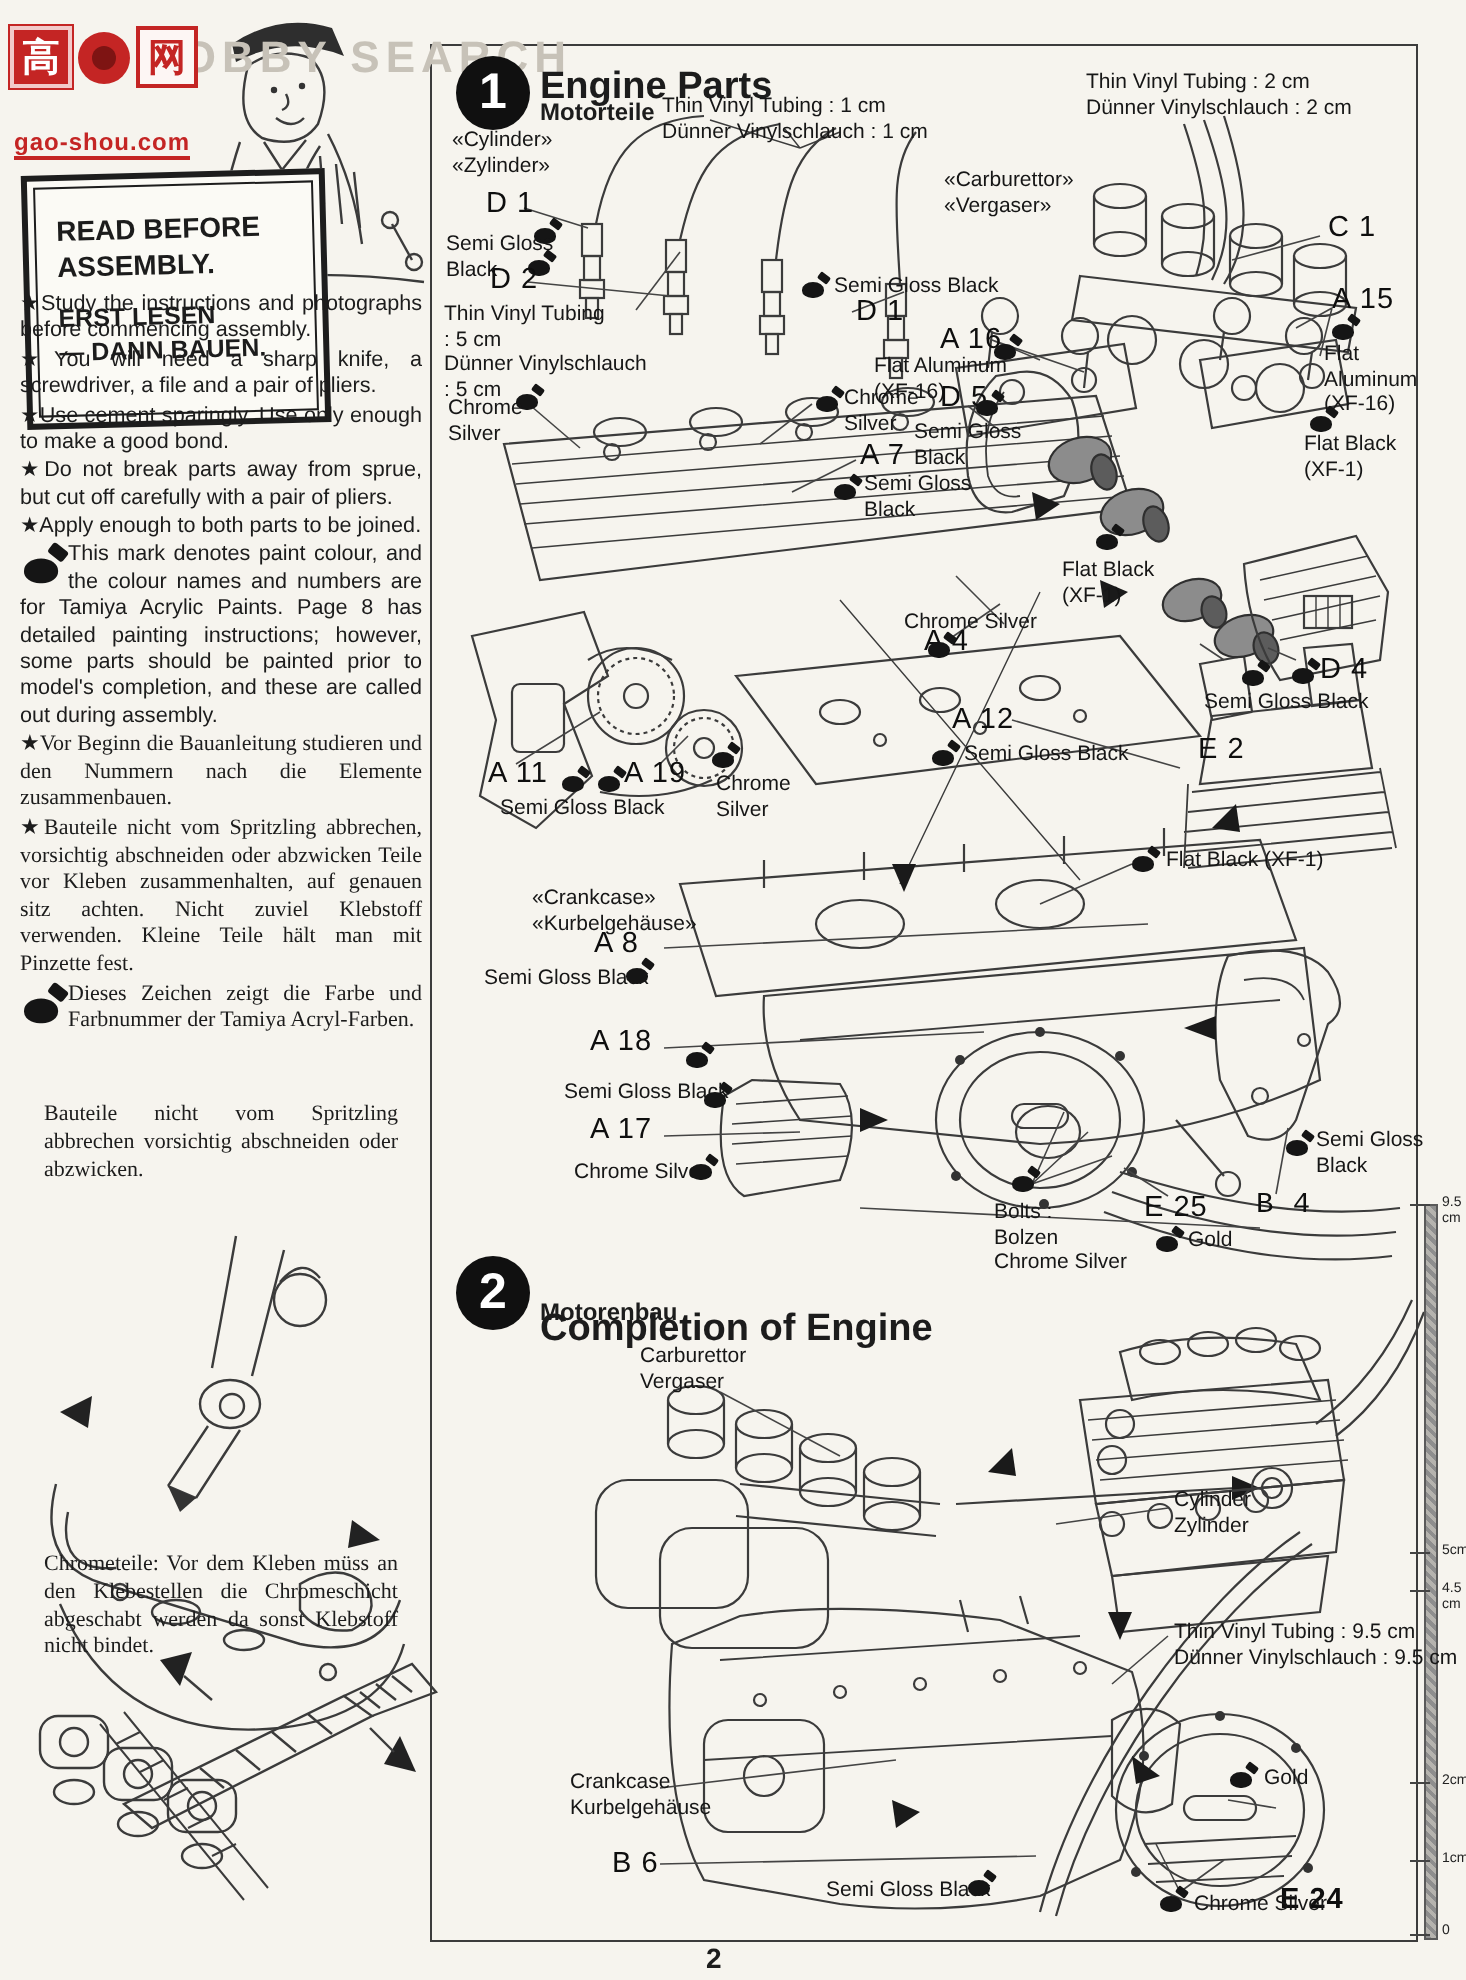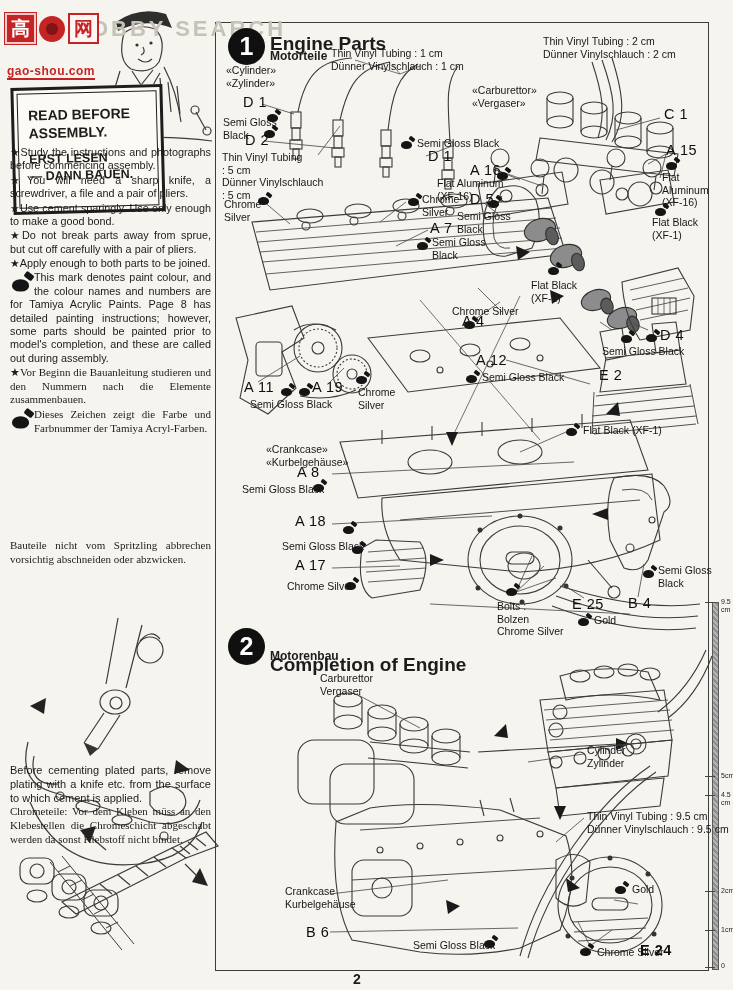--- a/index.html
+++ b/index.html
@@ -21,21 +21,21 @@
   .sign{position:absolute;left:12px;top:86px;width:152px;height:127px;background:#fbfaf5;
         border:3px solid #1d1d1d;outline:1px solid #1d1d1d;outline-offset:-7px;
         transform:rotate(-1.5deg);padding:16px 0 0 14px;box-sizing:border-box;z-index:4;}
   .sign-en{font-weight:bold;font-size:14px;line-height:1.3;white-space:pre-line;}
   .sign-de{font-weight:bold;font-size:12.5px;line-height:1.3;margin-top:9px;white-space:pre-line;}
   
   .col{position:absolute;left:10px;width:201px;z-index:4;}
   .para{margin:0 0 1px 0;font-size:10.8px;line-height:1.24;text-align:justify;}
   .para.de{font-family:"Liberation Serif",serif;font-size:11px;}
   .note-en{font-size:11px;line-height:1.25;text-align:justify;margin:0;}
-  .note-de{font-family:"Liberation Serif",serif;font-size:11px;line-height:1.25;text-align:justify;margin:0;}
+  .note-de{font-family:"Liberation Serif",serif;font-size:11px;line-height:1.25;text-align:justify;margin:12px;}
   
   .pot{display:inline-block;width:14px;height:12px;position:relative;vertical-align:-2px;}
   .pot::before{content:"";position:absolute;left:0;top:4px;width:11px;height:8px;background:#151515;border-radius:50% 50% 46% 46%;}
   .pot::after{content:"";position:absolute;left:8px;top:0;width:6px;height:4px;background:#151515;border-radius:1px;transform:rotate(38deg);}
   .pot-abs{position:absolute;z-index:5;}
   .pot-lg{transform:scale(1.55);transform-origin:0 0;float:left;margin:2px 8px 0 2px;}
   
   .lab{position:absolute;font-size:10.5px;line-height:1.2;white-space:pre-line;z-index:5;color:#161616;}
   .code{position:absolute;font-size:14.5px;letter-spacing:0.5px;white-space:pre;z-index:5;color:#0e0e0e;}
   .step-circle{position:absolute;width:37px;height:37px;border-radius:50%;background:#101010;color:#fff;
@@ -402,32 +402,32 @@
     <p class="para">★Study the instructions and photographs before commencing assembly.</p>
     <p class="para">★You will need a sharp knife, a screwdriver, a file and a pair of pliers.</p>
     <p class="para">★Use cement sparingly. Use only enough to make a good bond.</p>
     <p class="para">★Do not break parts away from sprue, but cut off carefully with a pair of pliers.</p>
     <p class="para">★Apply enough to both parts to be joined.</p>
     <p class="para">
       <span class="pot pot-lg"></span>
       <span>This mark denotes paint colour, and the colour names and numbers are for Tamiya Acrylic Paints. Page 8 has detailed painting instructions; however, some parts should be painted prior to model's completion, and these are called out during assembly.</span>
     </p>
     <p class="para de">★Vor Beginn die Bauanleitung studieren und den Nummern nach die Elemente zusammenbauen.</p>
+    <p class="para de">★Bauteile nicht vom Spritzling abbrechen, vorsichtig abschneiden oder abzwicken Teile vor Kleben zusammenhalten, auf genauen sitz achten. Nicht zuviel Klebstoff verwenden. Kleine Teile hält man mit Pinzette fest.</p>
     <p class="para de">
       <span class="pot pot-lg"></span>
       <span>Dieses Zeichen zeigt die Farbe und Farbnummer der Tamiya Acryl-Farben.</span>
     </p>
   </div>
 
   <div class="col" style="top:539px;">
     <p class="note-de">Bauteile nicht vom Spritzling abbrechen vorsichtig abschneiden oder abzwicken.</p>
   </div>
 
   <div class="col" style="top:764px;">
-    <p class="note-en">Before cementing plated parts, remove plating with a knife etc. from the surface to which cement is applied.</p>
     <p class="note-de">Chrometeile: Vor dem Kleben müss an den Klebestellen die Chromeschicht abgeschabt werden da sonst Klebstoff nicht bindet.</p>
   </div>
 
   <div class="step-circle" style="left:228px;top:28px;">1</div>
   <div class="step-title" style="left:270px;top:33px;">Engine Parts</div>
   <div class="step-sub" style="left:270px;top:49px;">Motorteile</div>
 
   <div class="lab" style="left:226px;top:64px;">«Cylinder»
 «Zylinder»</div>
   <div class="lab" style="left:331px;top:47px;">Thin Vinyl Tubing : 1 cm
@@ -528,21 +528,21 @@
   <span class="pot pot-abs" style="left:345px;top:578px;"></span>
 
 
   <span class="pot pot-abs" style="left:506px;top:584px;"></span>
   <div class="lab" style="left:497px;top:600px;">Bolts :
 Bolzen
 Chrome Silver</div>
   <div class="code" style="left:572px;top:596px;">E 25</div>
   <span class="pot pot-abs" style="left:578px;top:614px;"></span>
   <div class="lab" style="left:594px;top:614px;">Gold</div>
-  <div class="code" style="left:628px;top:595px;">B 4</div>
+  <div class="code" style="left:628px;top:595px;font-family:Liberation Mono, monospace;">B 4</div>
   <span class="pot pot-abs" style="left:643px;top:566px;"></span>
   <div class="lab" style="left:658px;top:564px;">Semi Gloss
 Black</div>
 
   <div class="step-circle" style="left:228px;top:628px;">2</div>
   <div class="step-title" style="left:270px;top:654px;">Completion of Engine</div>
   <div class="step-sub" style="left:270px;top:649px;">Motorenbau</div>
 
   <div class="lab" style="left:320px;top:672px;">Carburettor
 Vergaser</div>

